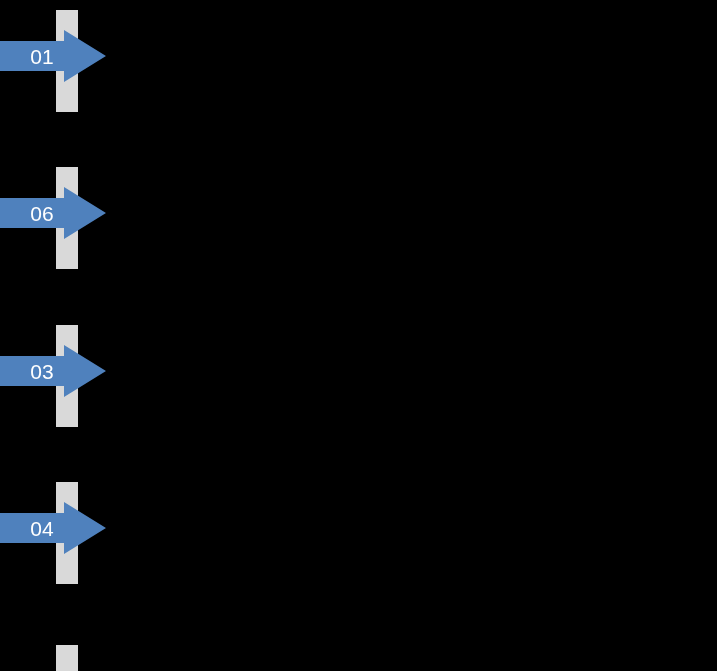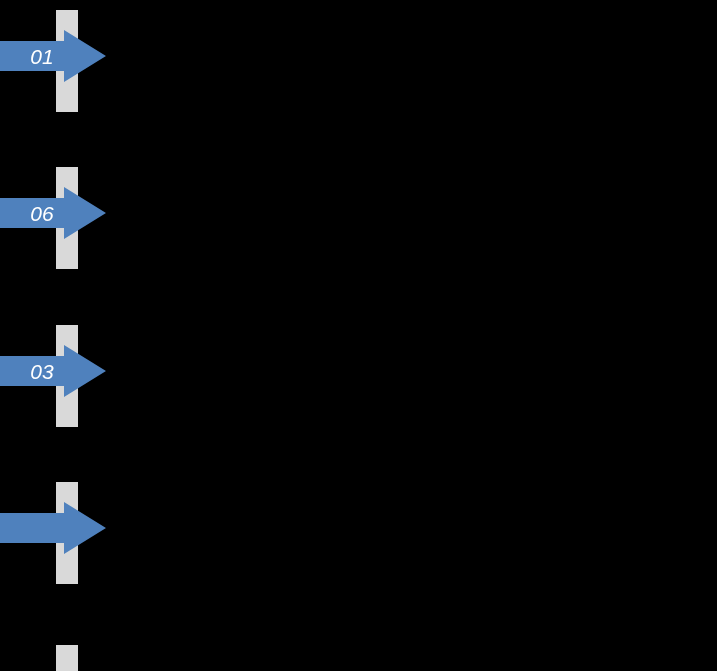--- a/index.html
+++ b/index.html
@@ -35,21 +35,20 @@
     display:block;
   }
   .arrow polygon{fill:var(--arrow-color);}
   .num{
     position:absolute;left:10px;top:20px;
     width:64px;height:52px;
     display:flex;align-items:center;justify-content:center;
     color:var(--num-color);
     font-size:21px;
     line-height:1;
-    font-style:italic;
   }
   .step1{top:10px;}
   .step2{top:167px;}
   .step3{top:325px;}
   .step4{top:482px;}
   .partial-bar{
     position:absolute;left:56px;top:645px;
     width:22px;height:102px;
     background:var(--bar-color);
   }
@@ -81,17 +80,18 @@
       <polygon points="0,11 64,11 64,0 106,26 64,52 64,41 0,41"></polygon>
     </svg>
     <div class="num">03</div>
   </div>
 
   <div class="step step4">
     <div class="bar"></div>
     <svg class="arrow" viewBox="0 0 106 52" aria-hidden="true">
       <polygon points="0,11 64,11 64,0 106,26 64,52 64,41 0,41"></polygon>
     </svg>
+    <div class="num">04</div>
   </div>
 
   <div class="partial-bar"></div>
 
 </div>
 
 </body></html>

